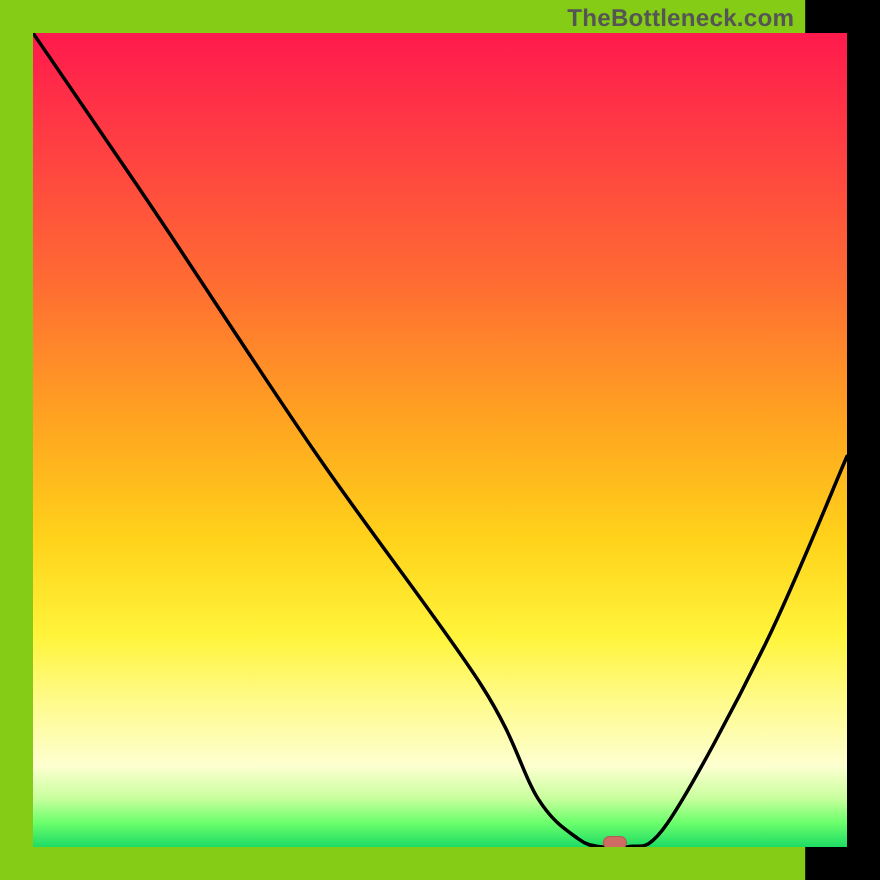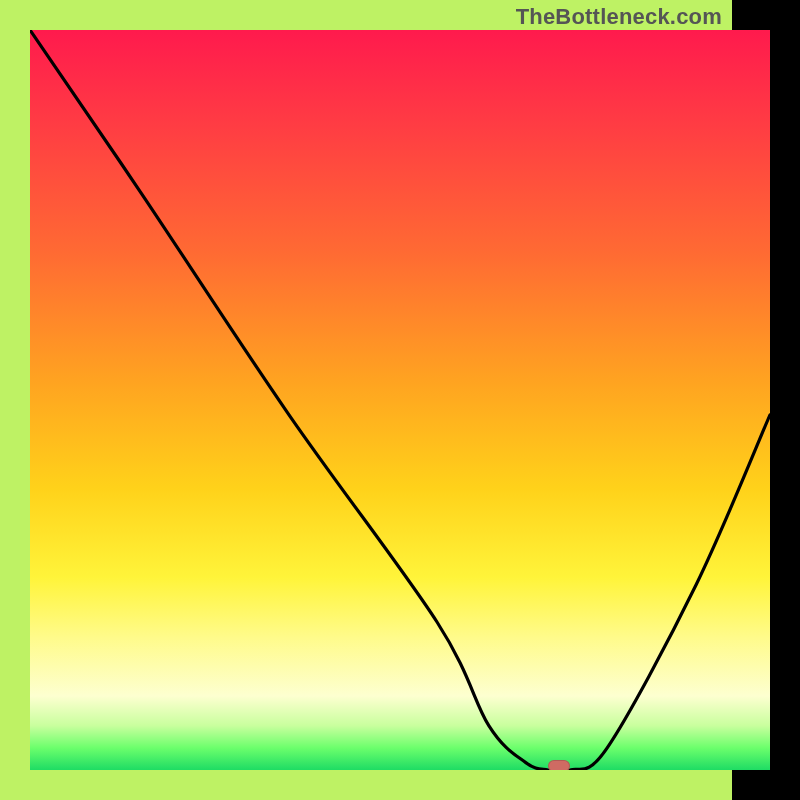--- a/index.html
+++ b/index.html
@@ -8,21 +8,21 @@
     width: 800px;
     height: 800px;
     background: #000;
     overflow: hidden;
     font-family: Arial, Helvetica, sans-serif;
   }
   .frame {
     position: relative;
     width: 732px;
     height: 800px;
-    background: #bef264;
+    background: #84cc16;
   }
   .watermark {
     position: absolute;
     top: 4px;
     right: 10px;
     color: #555;
     font-size: 22px;
     font-weight: bold;
     letter-spacing: 0.2px;
     user-select: none;

